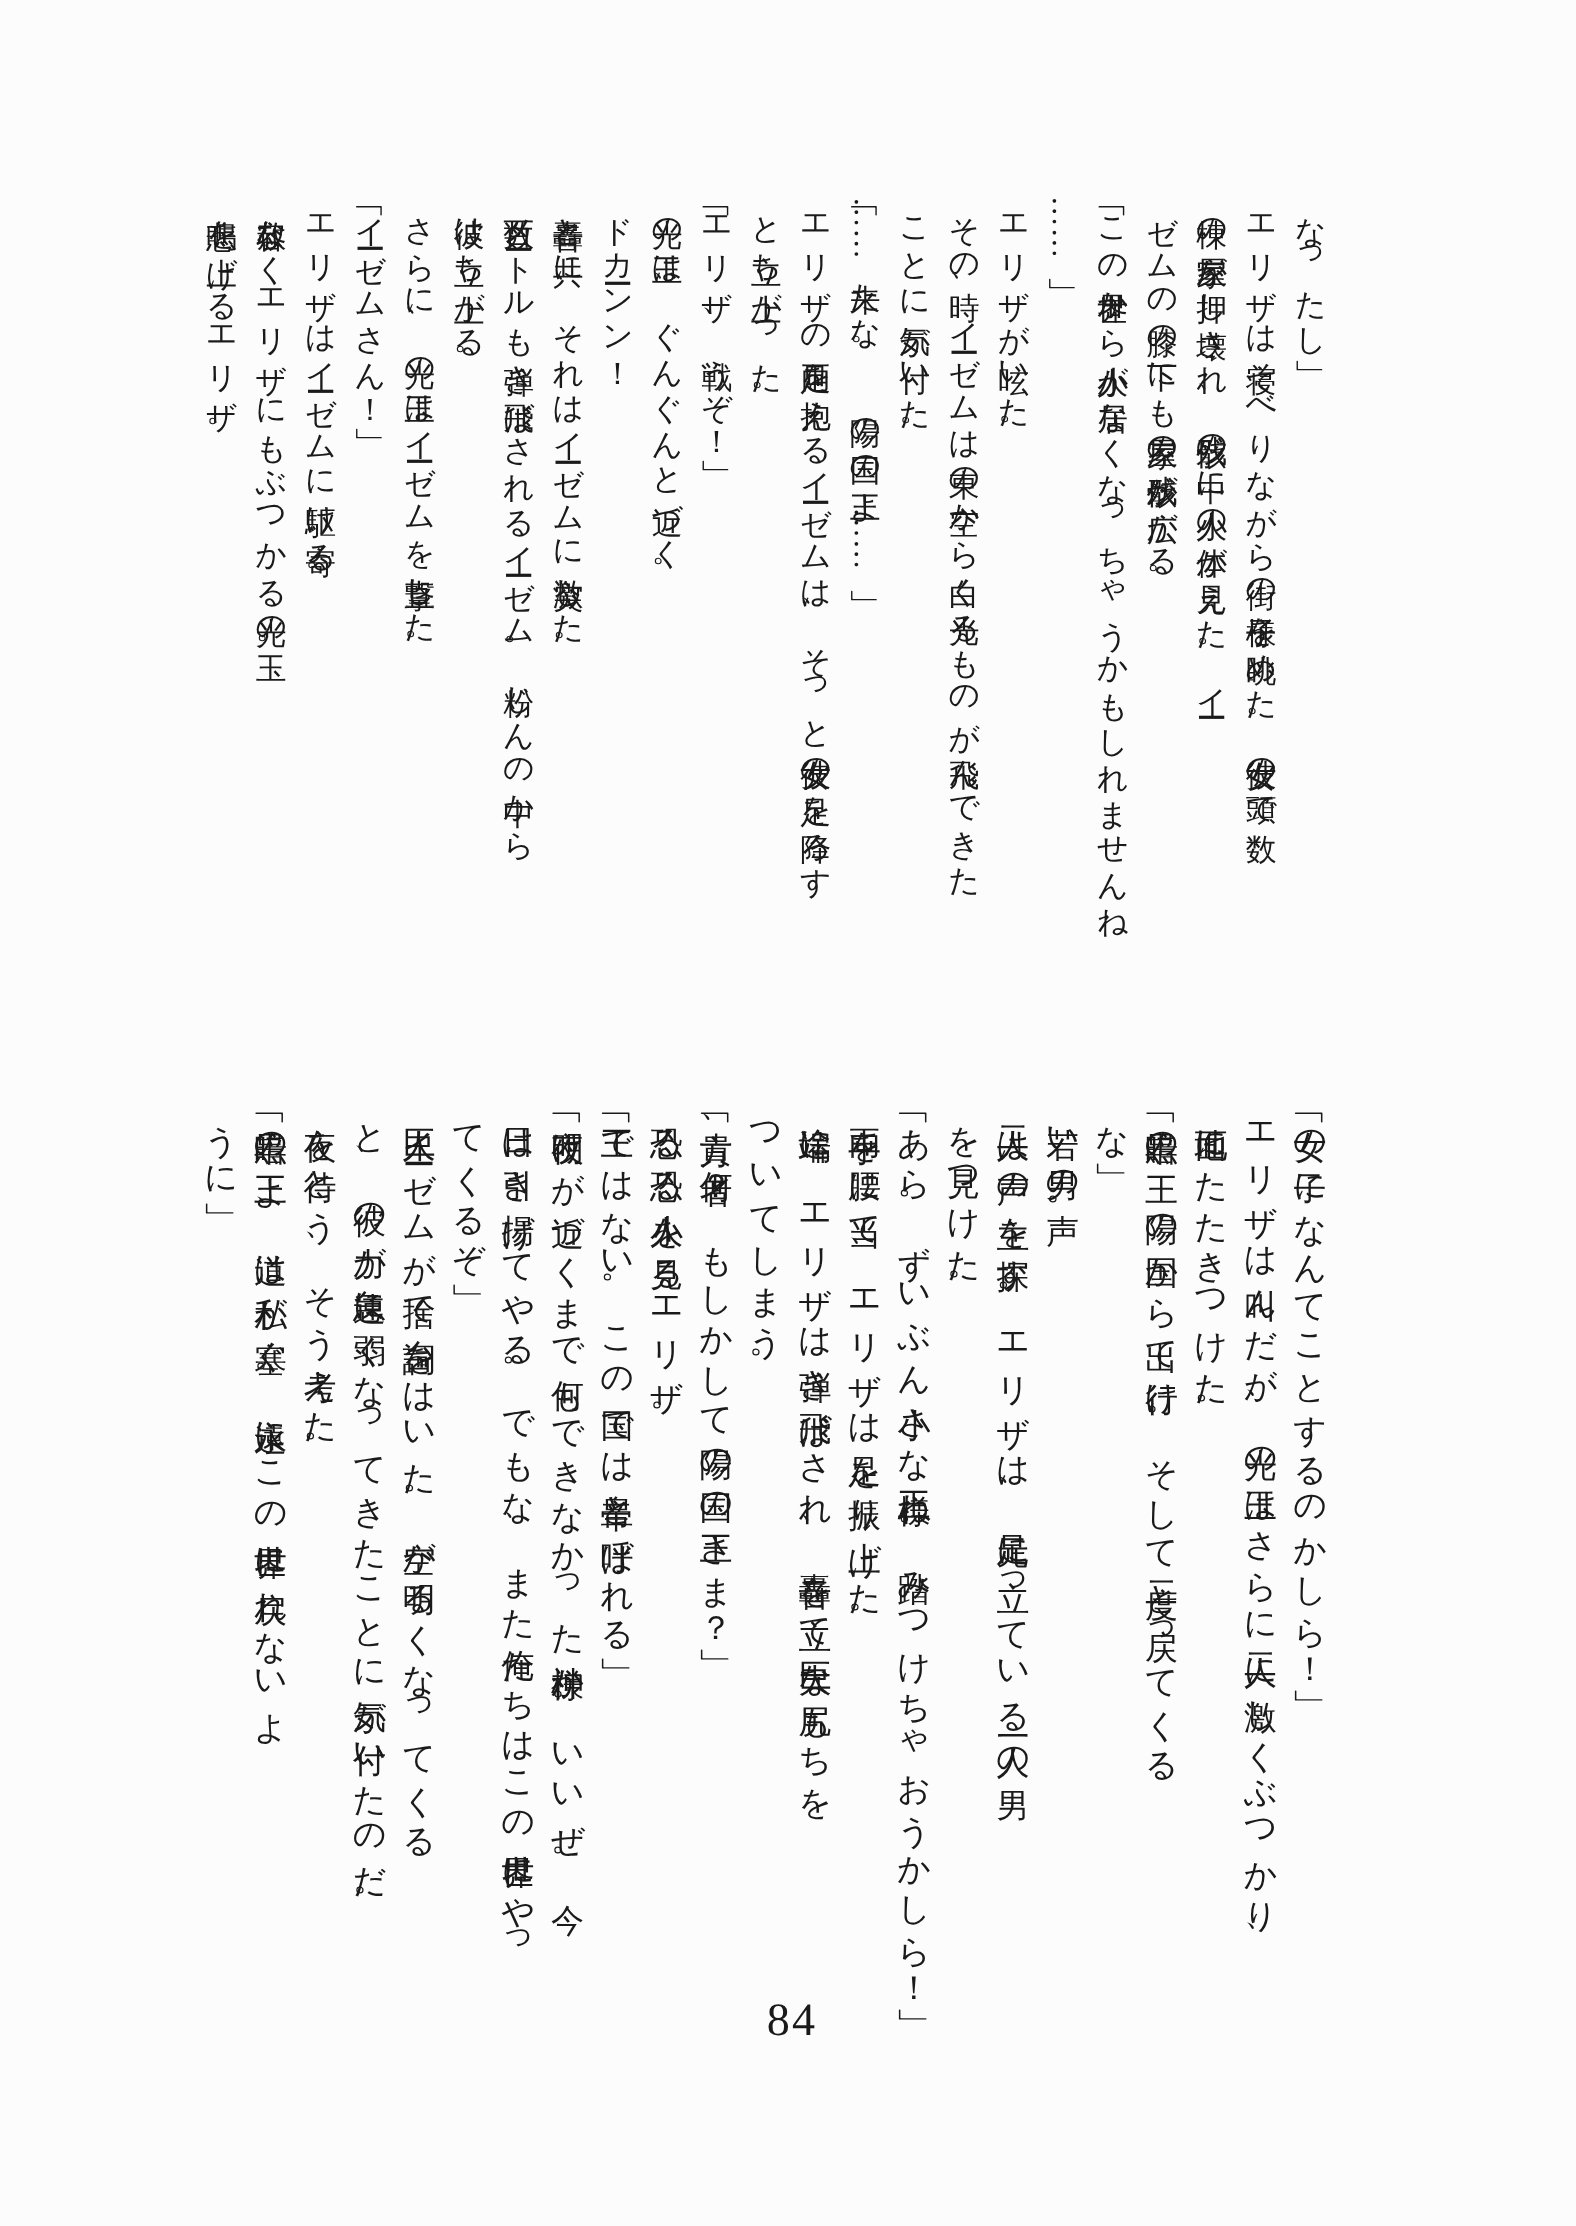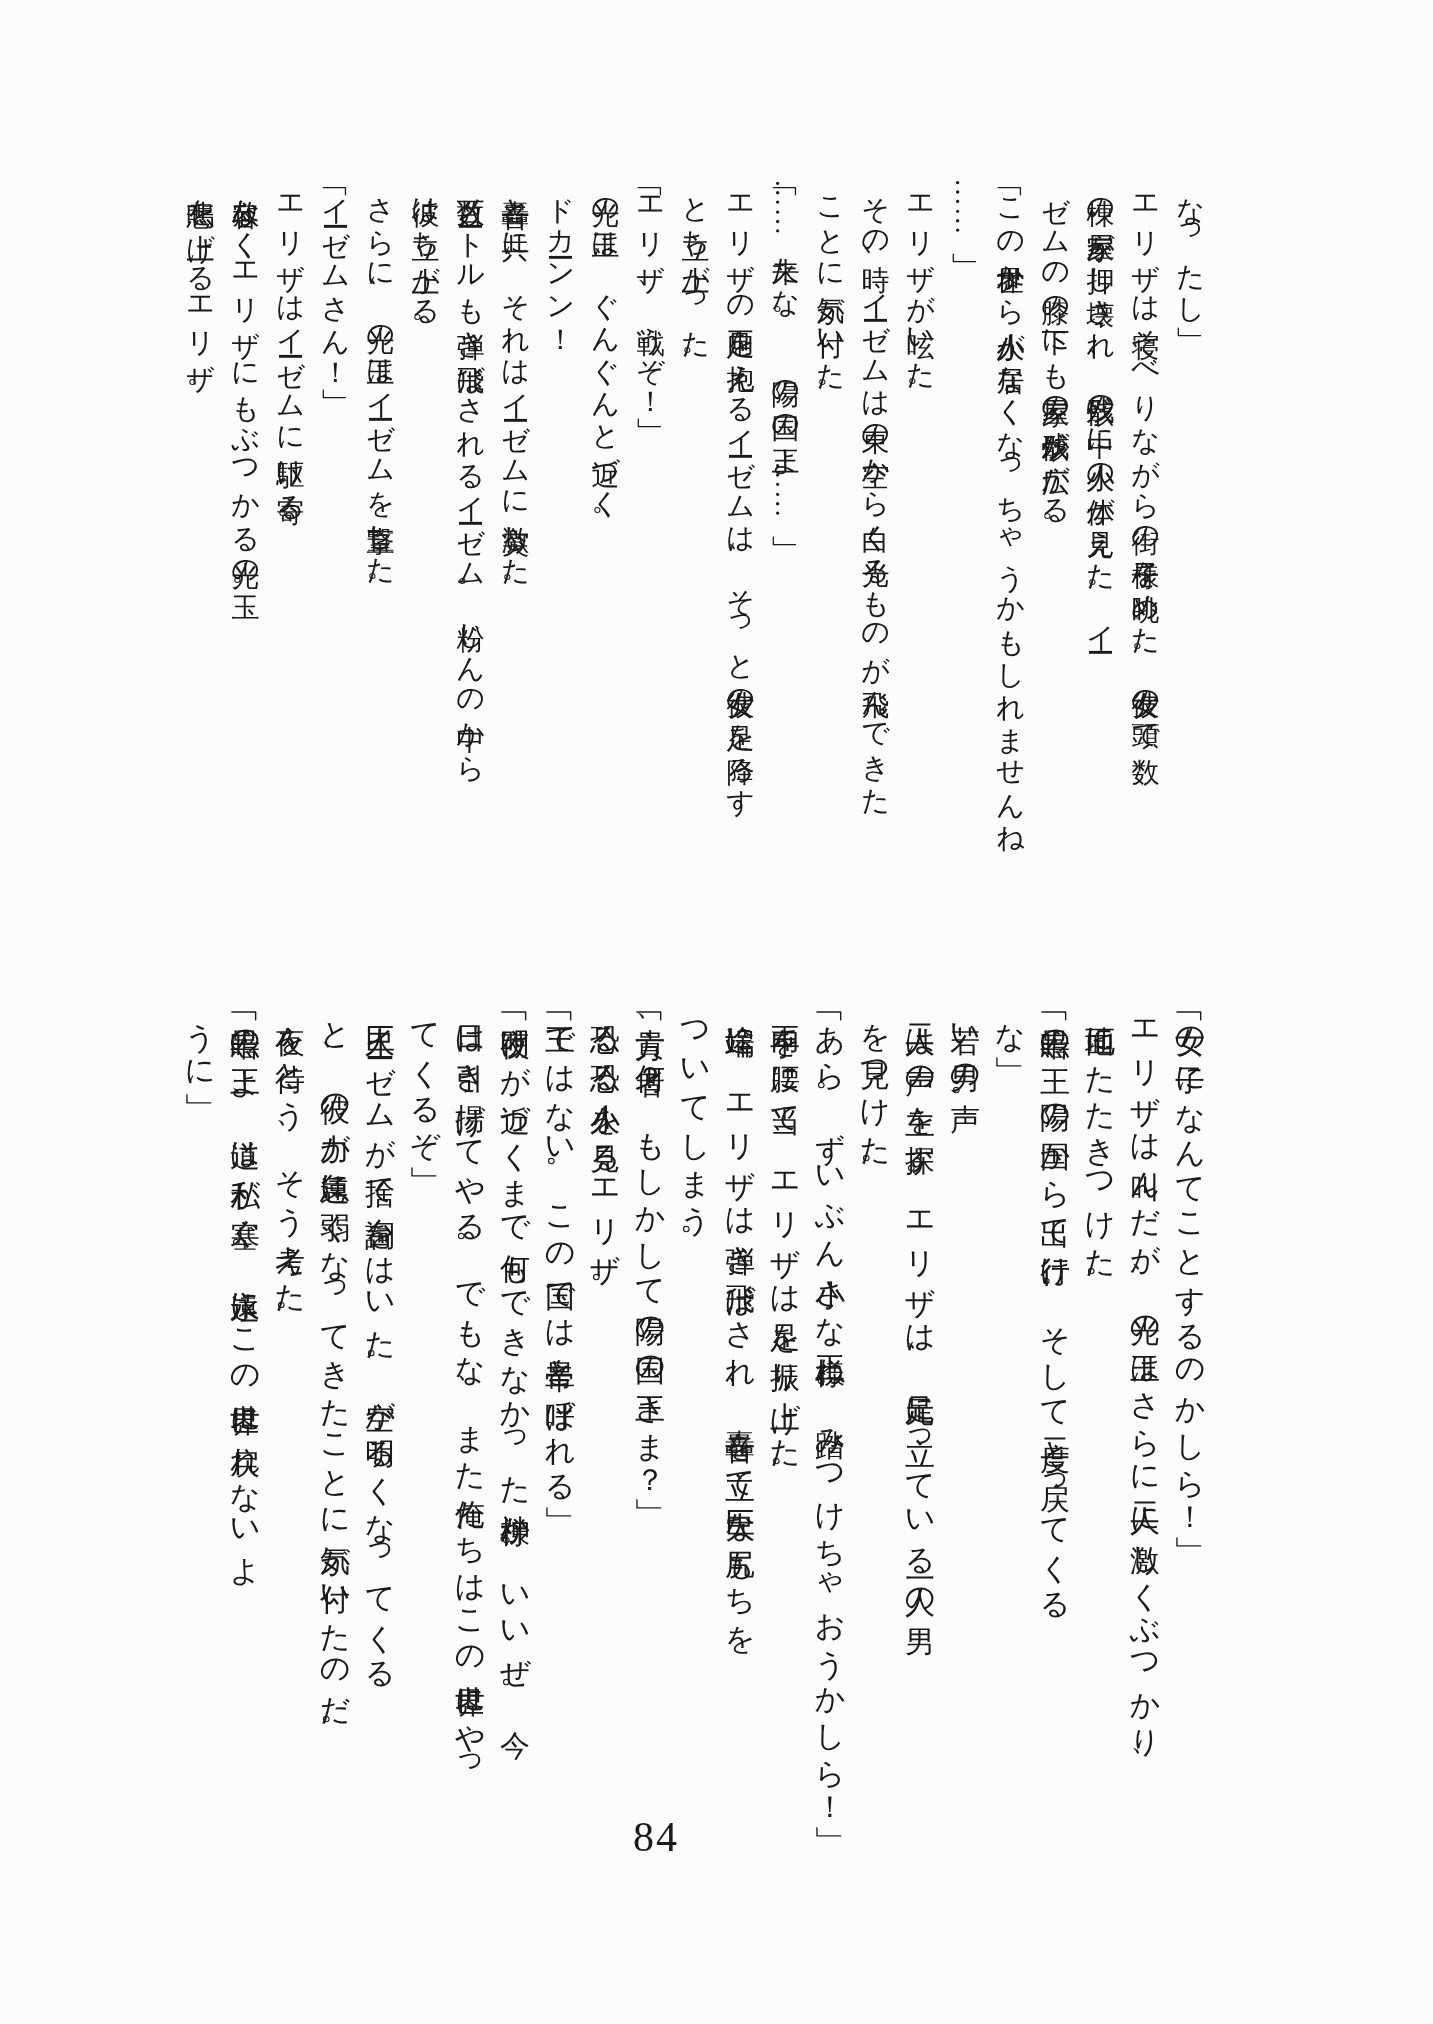--- a/index.html
+++ b/index.html
@@ -42,21 +42,21 @@
     width: 1035px;   
     height: 880px;
     font-size: 30px;
     letter-spacing: 2.4px;
   }
   .folio {
     position: absolute;
     left: 633px;
     top: 1813px;
     width: 110px;
-    text-align: left;
+    text-align: right;
     font-size: 42px;
     letter-spacing: 2px;
     color: #1a1a1a;
   }
 </style>
 </head>
 <body>
 
 <div class="page">
   <section class="text-block block-top">

